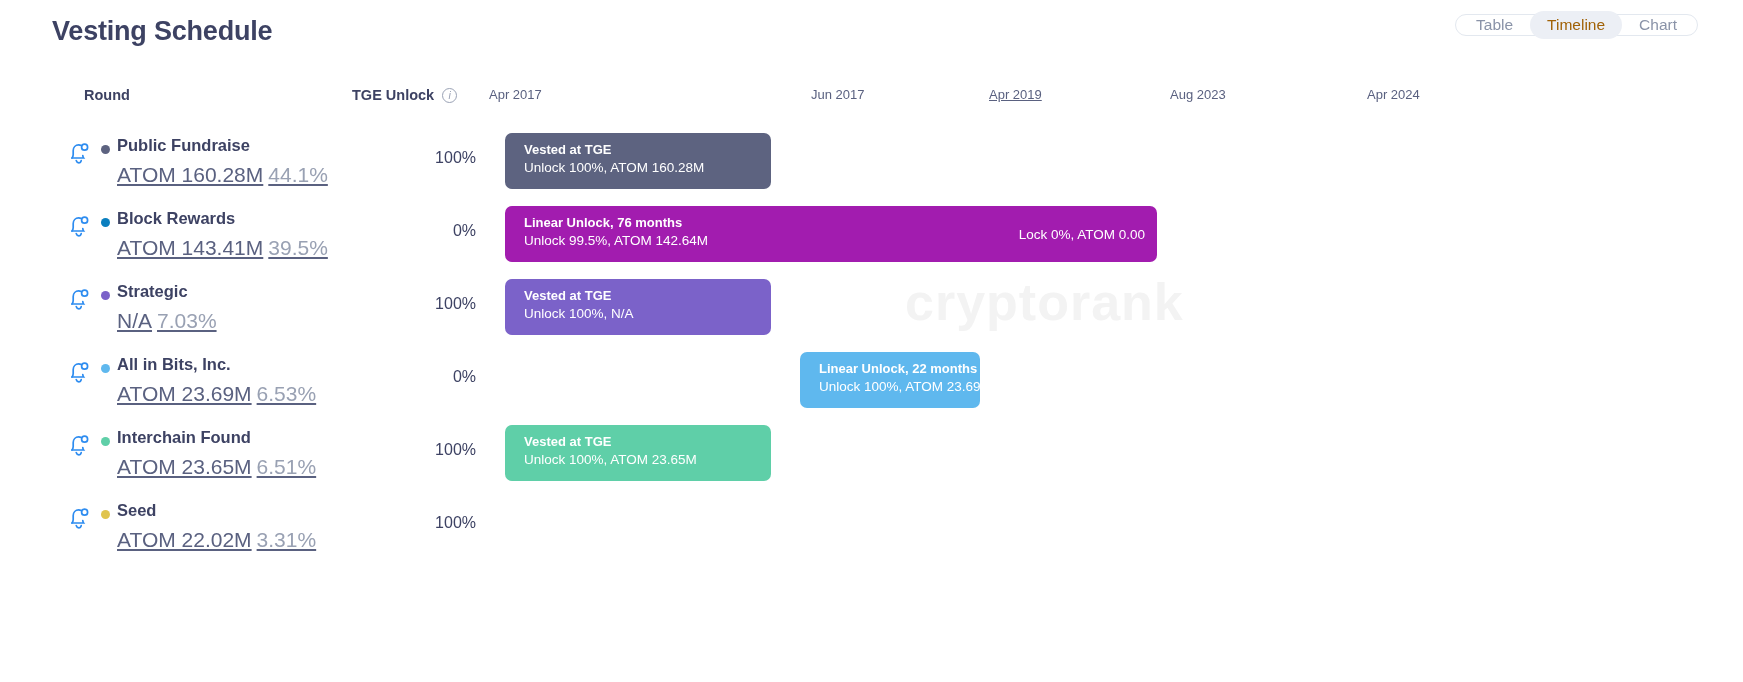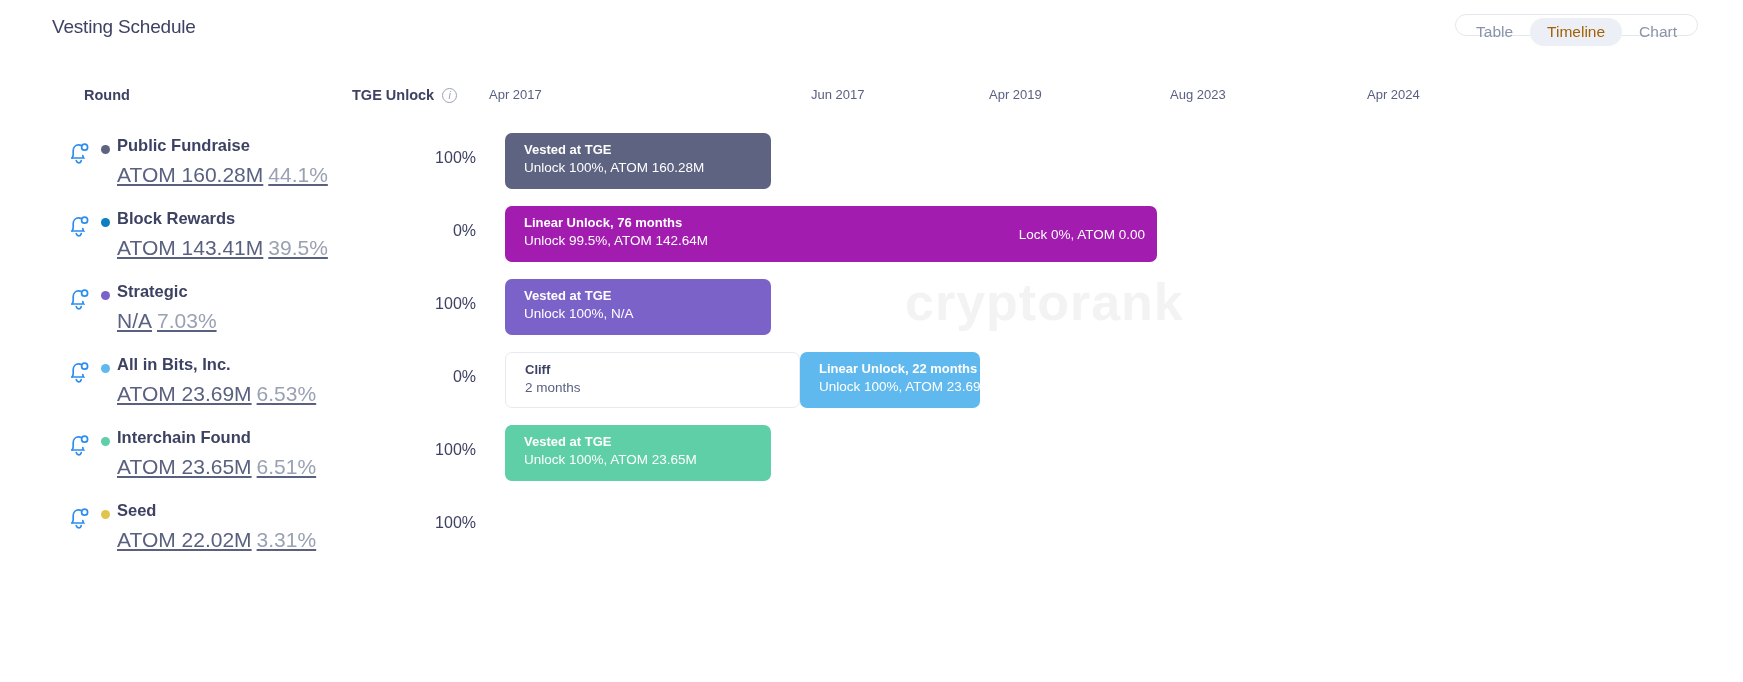--- a/index.html
+++ b/index.html
@@ -21,31 +21,31 @@
   .header {
     position: absolute;
     left: 0; top: 0;
     width: 1743px;
     height: 62px;
   }
   .page-title {
     position: absolute;
     left: 52px;
     top: 16px;
-    font-size: 19px;
-    font-weight: normal;
+    font-size: 27px;
+    font-weight: bold;
     color: #3d4263;
     letter-spacing: -0.2px;
   }
   .view-toggle {
     position: absolute;
     right: 45px;
     top: 14px;
     display: flex;
-    align-items: flex-start;
+    align-items: center;
     border: 1px solid #e3e8ef;
     border-radius: 18px;
     padding: 3px;
     background: #ffffff;
     height: 22px;
   }
   .toggle-btn {
     font-size: 15.5px;
     color: #8a93a8;
     padding: 5px 17px;
@@ -222,21 +222,21 @@
 
   <div class="col-head col-round">Round</div>
   <div class="col-head col-tge">
     <span>TGE Unlock</span>
     <span class="info-icon"></span>
   </div>
 
   <div id="axis-ticks">
       <div class="tick-label" style="left: 489px;">Apr 2017</div>
       <div class="tick-label" style="left: 811px;">Jun 2017</div>
-      <div class="tick-label" style="left: 989px;">Apr 2019</div>
+      <div class="tick-label" style="left: 989px; text-decoration: underline;">Apr 2019</div>
       <div class="tick-label" style="left: 1170px;">Aug 2023</div>
       <div class="tick-label" style="left: 1367px;">Apr 2024</div>
     </div>
 
   <div class="watermark">cryptorank</div>
 
   <div class="rows" id="rows">
       <div class="row">
         <div class="bell"><svg width="22" height="26" viewBox="0 0 22 26">
             <path d="M4 18 C4 18 5.2 16.6 5.2 14.6 L5.2 10.6 C5.2 7.3 7.6 4.9 10.6 4.9 C11.6 4.9 12.5 5.2 13.3 5.6" fill="none" stroke="#2d8cf0" stroke-width="1.7" stroke-linecap="round"></path>
@@ -297,24 +297,20 @@
             <path d="M4 18 C4 18 5.2 16.6 5.2 14.6 L5.2 10.6 C5.2 7.3 7.6 4.9 10.6 4.9 C11.6 4.9 12.5 5.2 13.3 5.6" fill="none" stroke="#2d8cf0" stroke-width="1.7" stroke-linecap="round"></path>
             <path d="M4 18 L15.6 18 C15.6 18 15 17.2 14.8 15.6" fill="none" stroke="#2d8cf0" stroke-width="1.7" stroke-linecap="round"></path>
             <path d="M8.2 20.6 C8.6 22 9.6 22.8 10.8 22.8 C12 22.8 12.9 22 13.2 20.6" fill="none" stroke="#2d8cf0" stroke-width="1.7" stroke-linecap="round"></path>
             <circle cx="16.6" cy="7.2" r="3" fill="none" stroke="#2d8cf0" stroke-width="1.7"></circle>
           </svg></div>
         <span class="round-dot" style="background: rgb(95, 184, 238);"></span>
         <div class="round-name">All in Bits, Inc.</div>
         <div class="round-sub"><span>ATOM 23.69M</span><span class="pct">6.53%</span></div>
         <div class="tge-val">0%</div>
         <div class="track">
-          <div class="bar cliff" style="left: 0px; width: 295px;">
-            <div class="bar-t1">Cliff</div>
-            <div class="bar-t2">2 months</div>
-          </div>
           <div class="bar" style="left: 295px; width: 180px; background: rgb(95, 184, 238);">
             <div class="bar-t1">Linear Unlock, 22 months</div>
             <div class="bar-t2">Unlock 100%, ATOM 23.69M</div>
           </div>
         </div>
       </div>
       <div class="row">
         <div class="bell"><svg width="22" height="26" viewBox="0 0 22 26">
             <path d="M4 18 C4 18 5.2 16.6 5.2 14.6 L5.2 10.6 C5.2 7.3 7.6 4.9 10.6 4.9 C11.6 4.9 12.5 5.2 13.3 5.6" fill="none" stroke="#2d8cf0" stroke-width="1.7" stroke-linecap="round"></path>
             <path d="M4 18 L15.6 18 C15.6 18 15 17.2 14.8 15.6" fill="none" stroke="#2d8cf0" stroke-width="1.7" stroke-linecap="round"></path>

